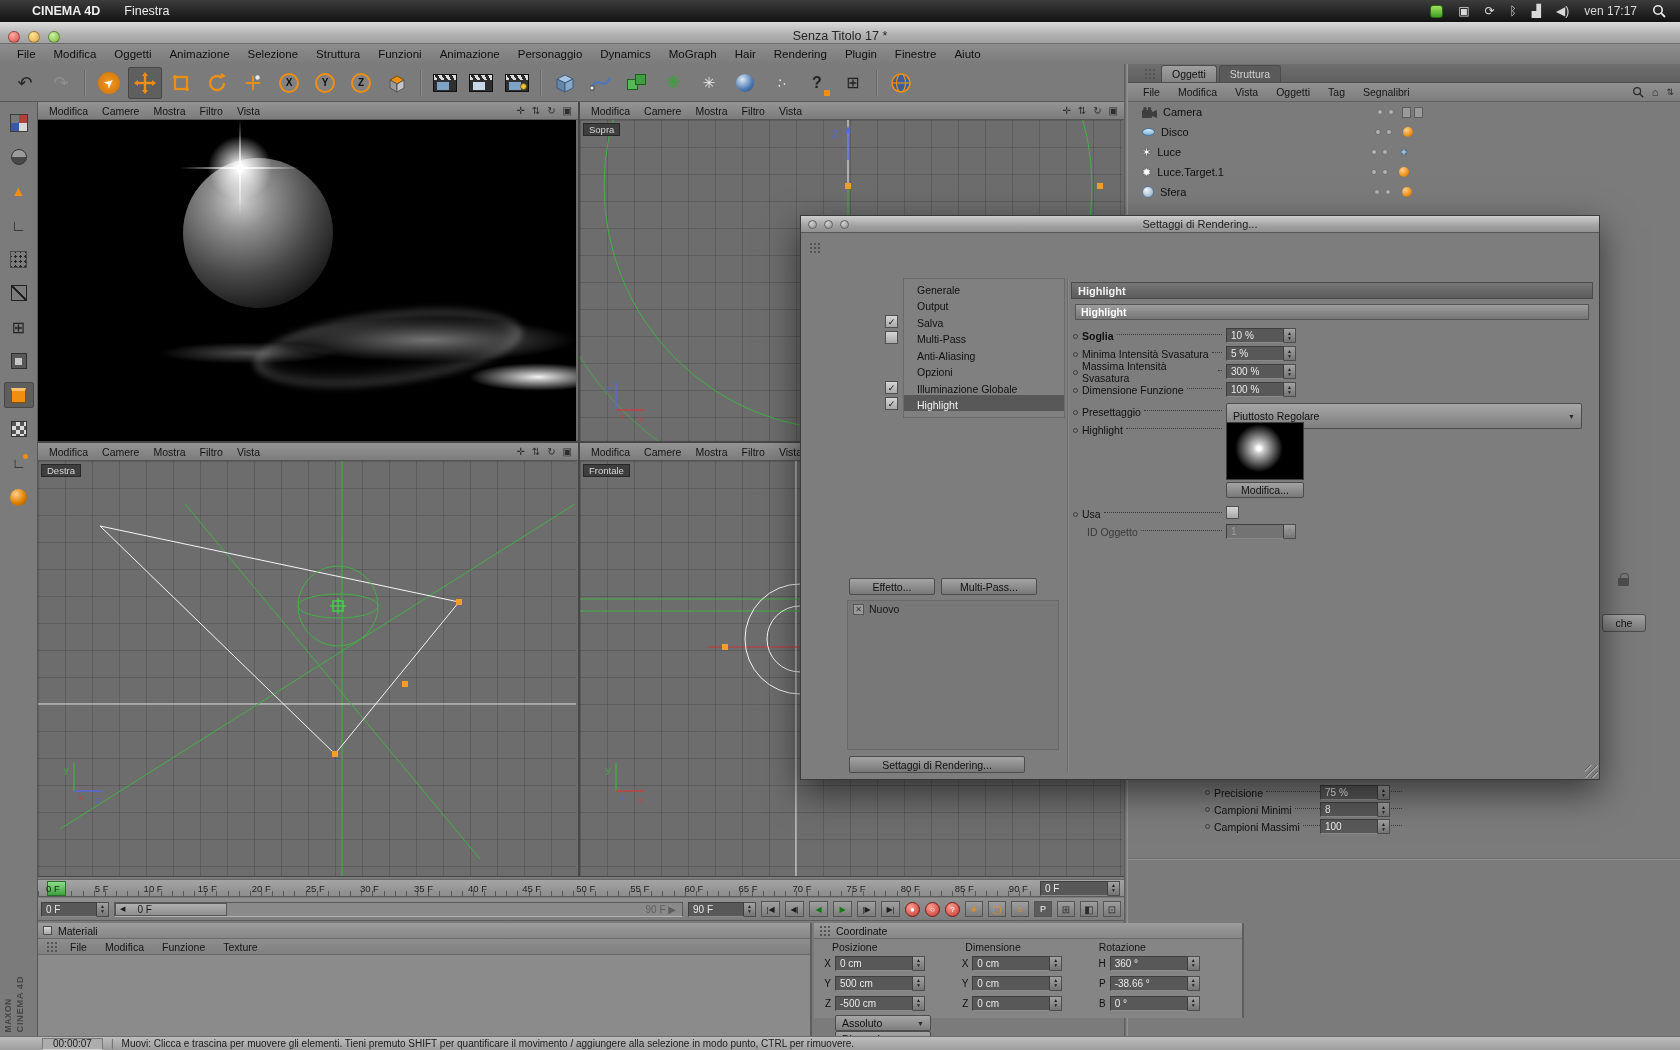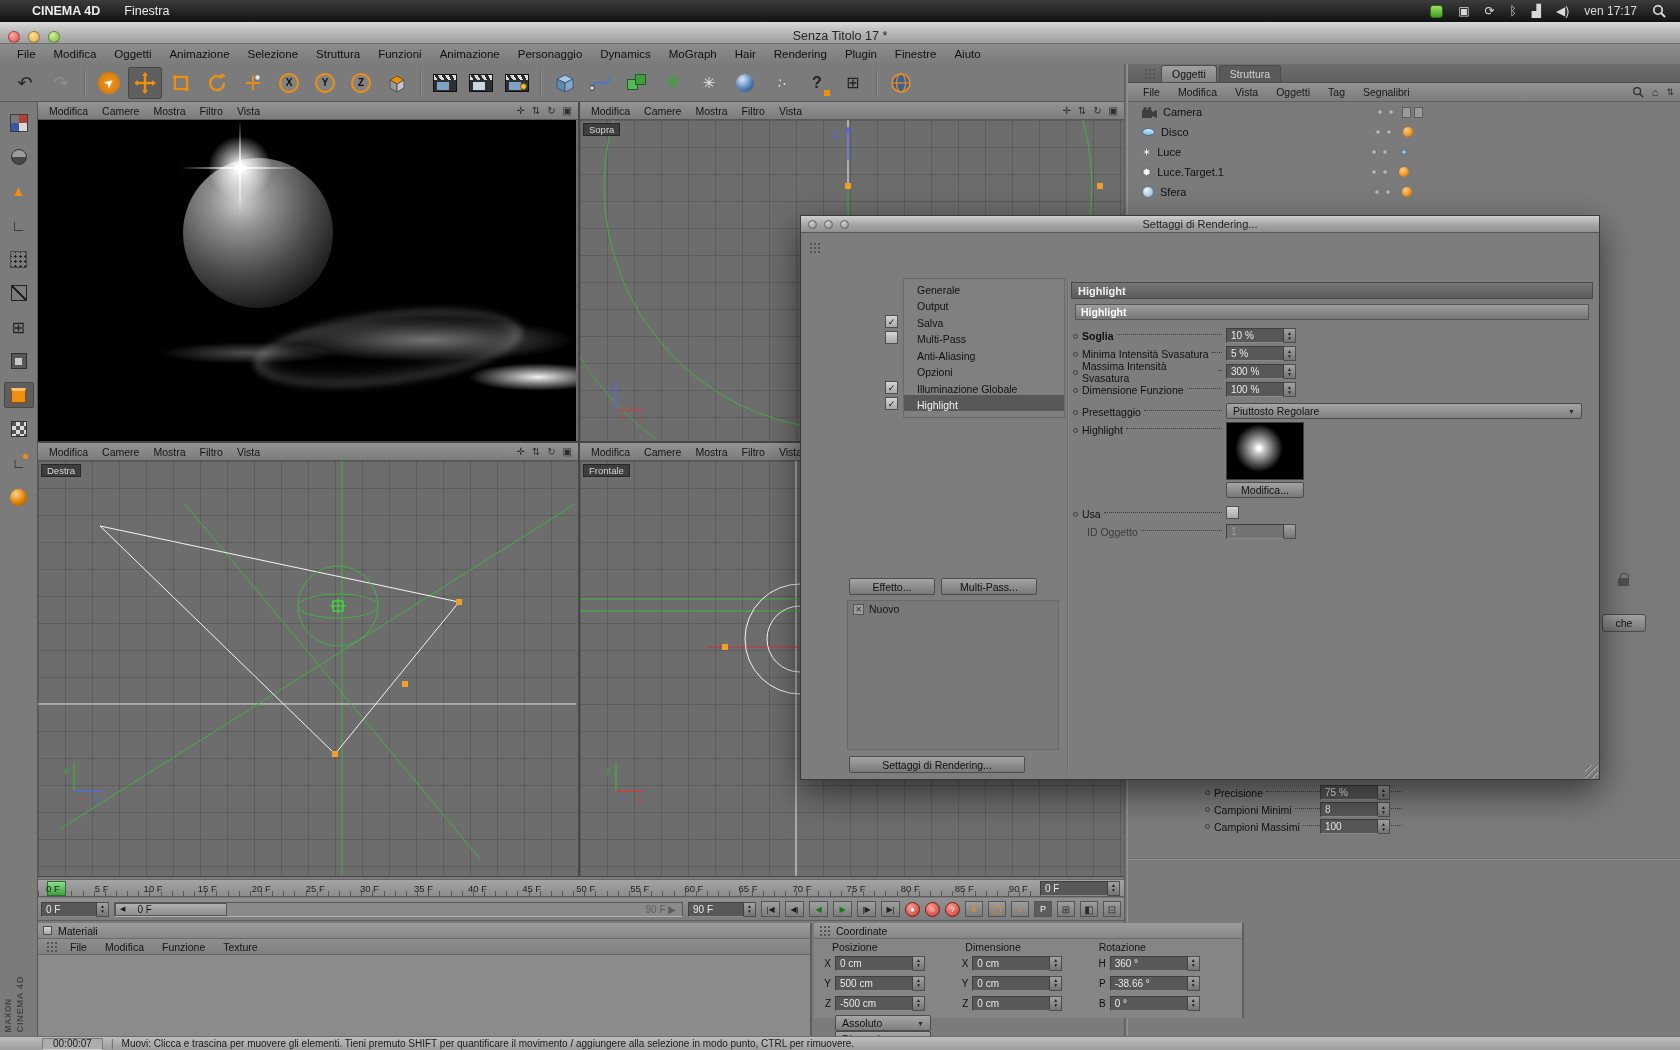--- a/index.html
+++ b/index.html
@@ -926,21 +926,21 @@
     <div class="vgroup" style="position:absolute;left:425px;top:166px">
       <span class="vbox" style="width:58px">100 %</span>
         <span class="step"></span>
     </div>
 
     <div class="prow" style="top:188px">
       <span class="obullet"></span>
         <span>Presettaggio</span>
         <span class="lead"></span>
     </div>
-    <div class="ddrop" style="position:absolute;left:425px;top:187px;width:356px;height:16px">
+    <div class="ddrop" style="position:absolute;left:425px;top:187px;width:356px;height:26px">
       <span>Piuttosto Regolare</span>
     </div>
 
     <div class="prow" style="top:206px">
       <span class="obullet"></span>
         <span>Highlight</span>
         <span class="lead"></span>
     </div>
     <div class="thumb"></div>
     <div class="btn" style="position:absolute;left:425px;top:266px;width:78px;height:16px">Modifica...</div>

